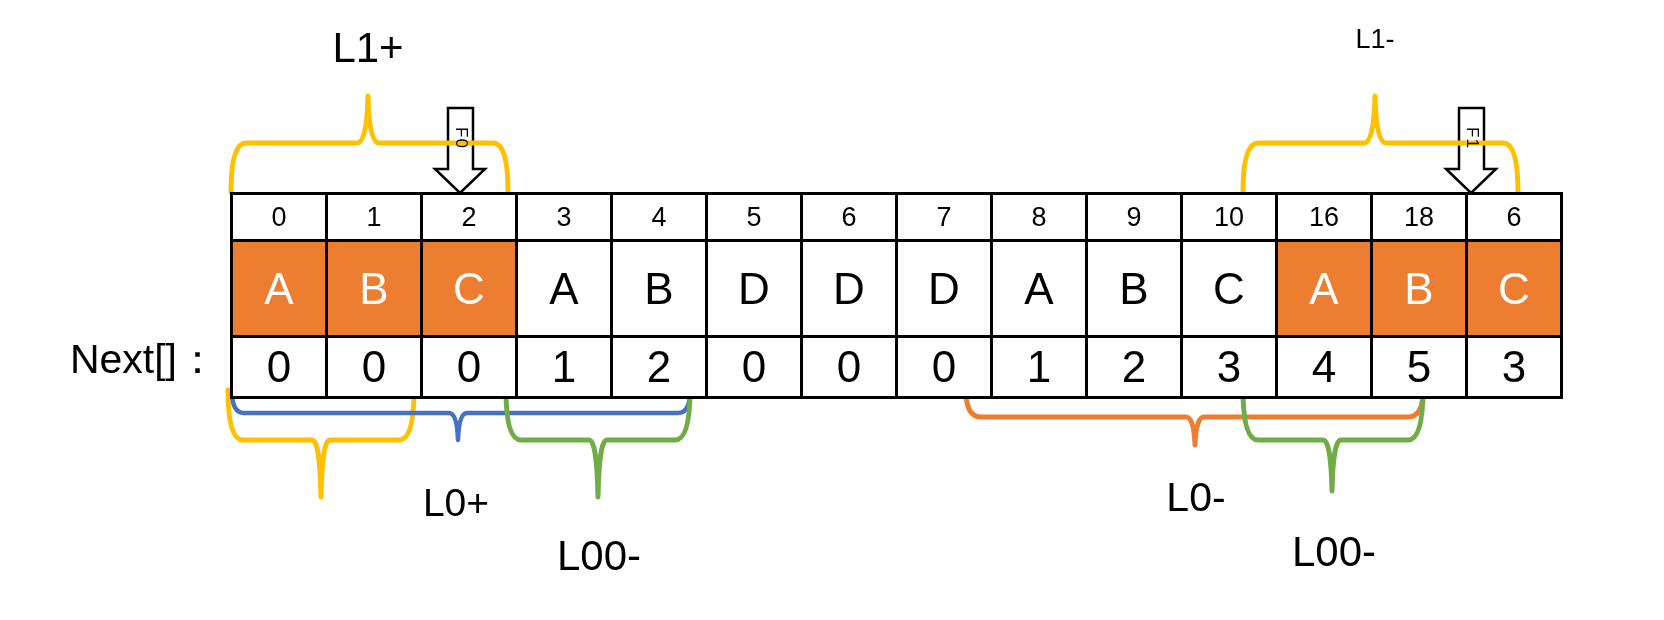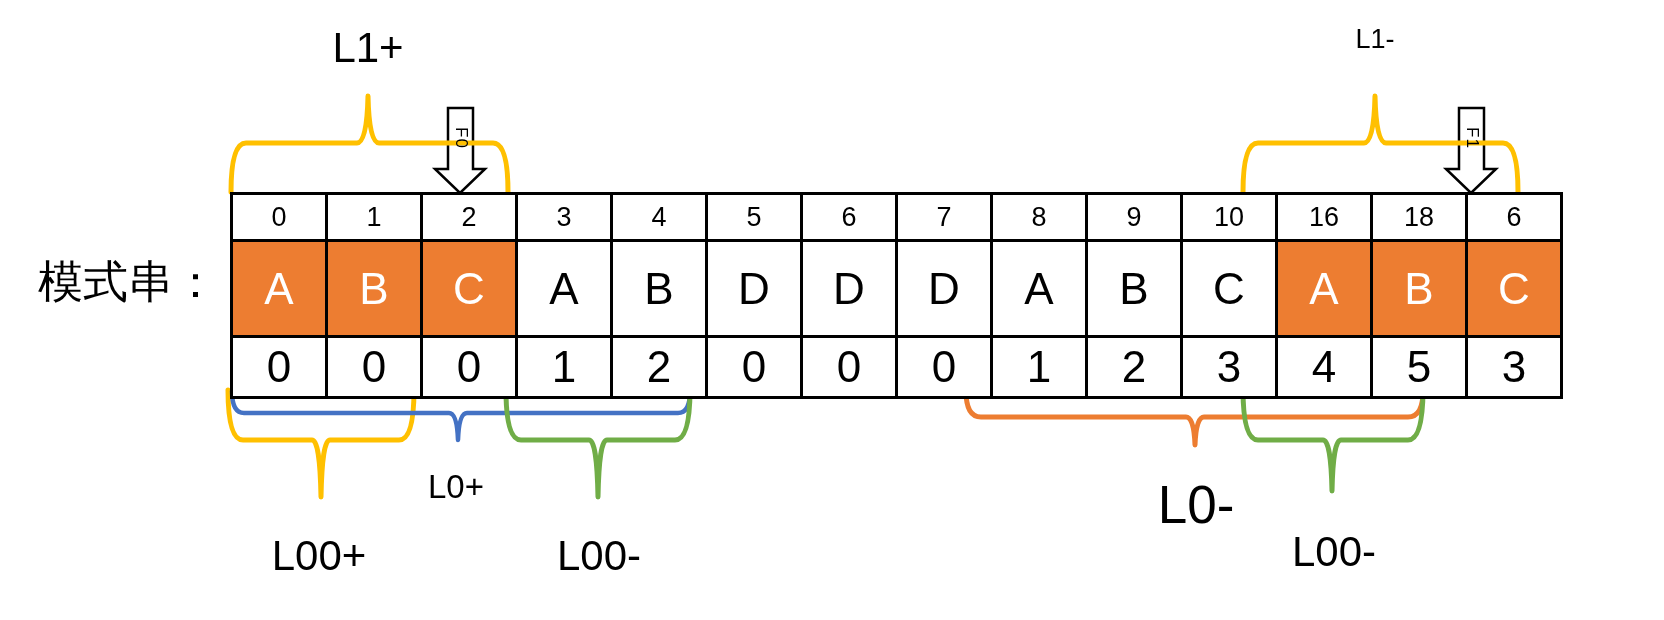--- a/index.html
+++ b/index.html
@@ -32,23 +32,23 @@
   tr.row-pat td.hl { background: #ED7D31; color: #ffffff; }
   
   .rowlabel { position: absolute; left: 0; width: 218px; text-align: right; white-space: nowrap; }
   #label-pattern { top: 258px; font-size: 45px; line-height: 48px; }
   #label-next { top: 337px; font-size: 41px; line-height: 44px; }
   
   .tag { position: absolute; transform: translateX(-50%); white-space: nowrap; }
   #lbl-l1p { left: 368px; top: 24px; font-size: 42px; }
   #lbl-l1m { left: 1375px; top: 24px; font-size: 27px; }
   #lbl-l00p { left: 319px; top: 532px; font-size: 42px; }
-  #lbl-l0p  { left: 456px; top: 468px; font-size: 33px; }
+  #lbl-l0p  { left: 456px; top: 481px; font-size: 39px; }
   #lbl-l00ml { left: 599px; top: 532px; font-size: 42px; }
-  #lbl-l0m  { left: 1196px; top: 474px; font-size: 53px; }
+  #lbl-l0m  { left: 1196px; top: 474px; font-size: 41px; }
   #lbl-l00mr { left: 1334px; top: 528px; font-size: 42px; }
   
   .vtext {
     position: absolute;
     writing-mode: vertical-rl;
     font-size: 17px;
     letter-spacing: 1px;
     line-height: 20px;
   }
   #cap-f0 { left: 451px; top: 127px; }
@@ -75,21 +75,21 @@
 
     <path class="brace" stroke="#4472C4" stroke-width="4.5" d="M 232 391 Q 232 413 244 413 L 449 413 Q 457 413 458 440 Q 459 413 467 413 L 678 413 Q 690 413 690 391"></path>
 
     <path class="brace" stroke="#70AD47" stroke-width="5" d="M 506 390 Q 506 440 521 440 L 589 440 Q 597 440 598 497 Q 599 440 607 440 L 675 440 Q 690 440 690 390"></path>
 
     <path class="brace" stroke="#ED7D31" stroke-width="5" d="M 966 391 Q 966 417 981 417 L 1186 417 Q 1194 417 1195 445 Q 1196 417 1204 417 L 1408 417 Q 1423 417 1423 391"></path>
 
     <path class="brace" stroke="#70AD47" stroke-width="5" d="M 1243 389 Q 1243 440 1258 440 L 1323 440 Q 1331 440 1332 491 Q 1333 440 1341 440 L 1408 440 Q 1423 440 1423 389"></path>
   </svg>
 
-  <div class="rowlabel" id="label-pattern">模式串：</div>
+  <div class="rowlabel" id="label-next">Next[]：</div>
 
   <div id="grid-wrap">
     <table class="kmp">
       <tbody>
           <tr class="row-idx">
         <td>0</td>
         <td>1</td>
         <td>2</td>
         <td>3</td>
         <td>4</td>
@@ -136,19 +136,18 @@
         <td>3</td>
       </tr>
     </tbody>
       </table>
   </div>
 
   <div class="tag" id="lbl-l1p">L1+</div>
   <div class="tag" id="lbl-l1m">L1-</div>
   <div class="vtext" id="cap-f0">F0</div>
   <div class="vtext" id="cap-f1">F1</div>
-  <div class="tag" id="lbl-l00p">L00+</div>
   <div class="tag" id="lbl-l0p">L0+</div>
   <div class="tag" id="lbl-l00ml">L00-</div>
   <div class="tag" id="lbl-l0m">L0-</div>
   <div class="tag" id="lbl-l00mr">L00-</div>
 
 </div>
 
 </body></html>

